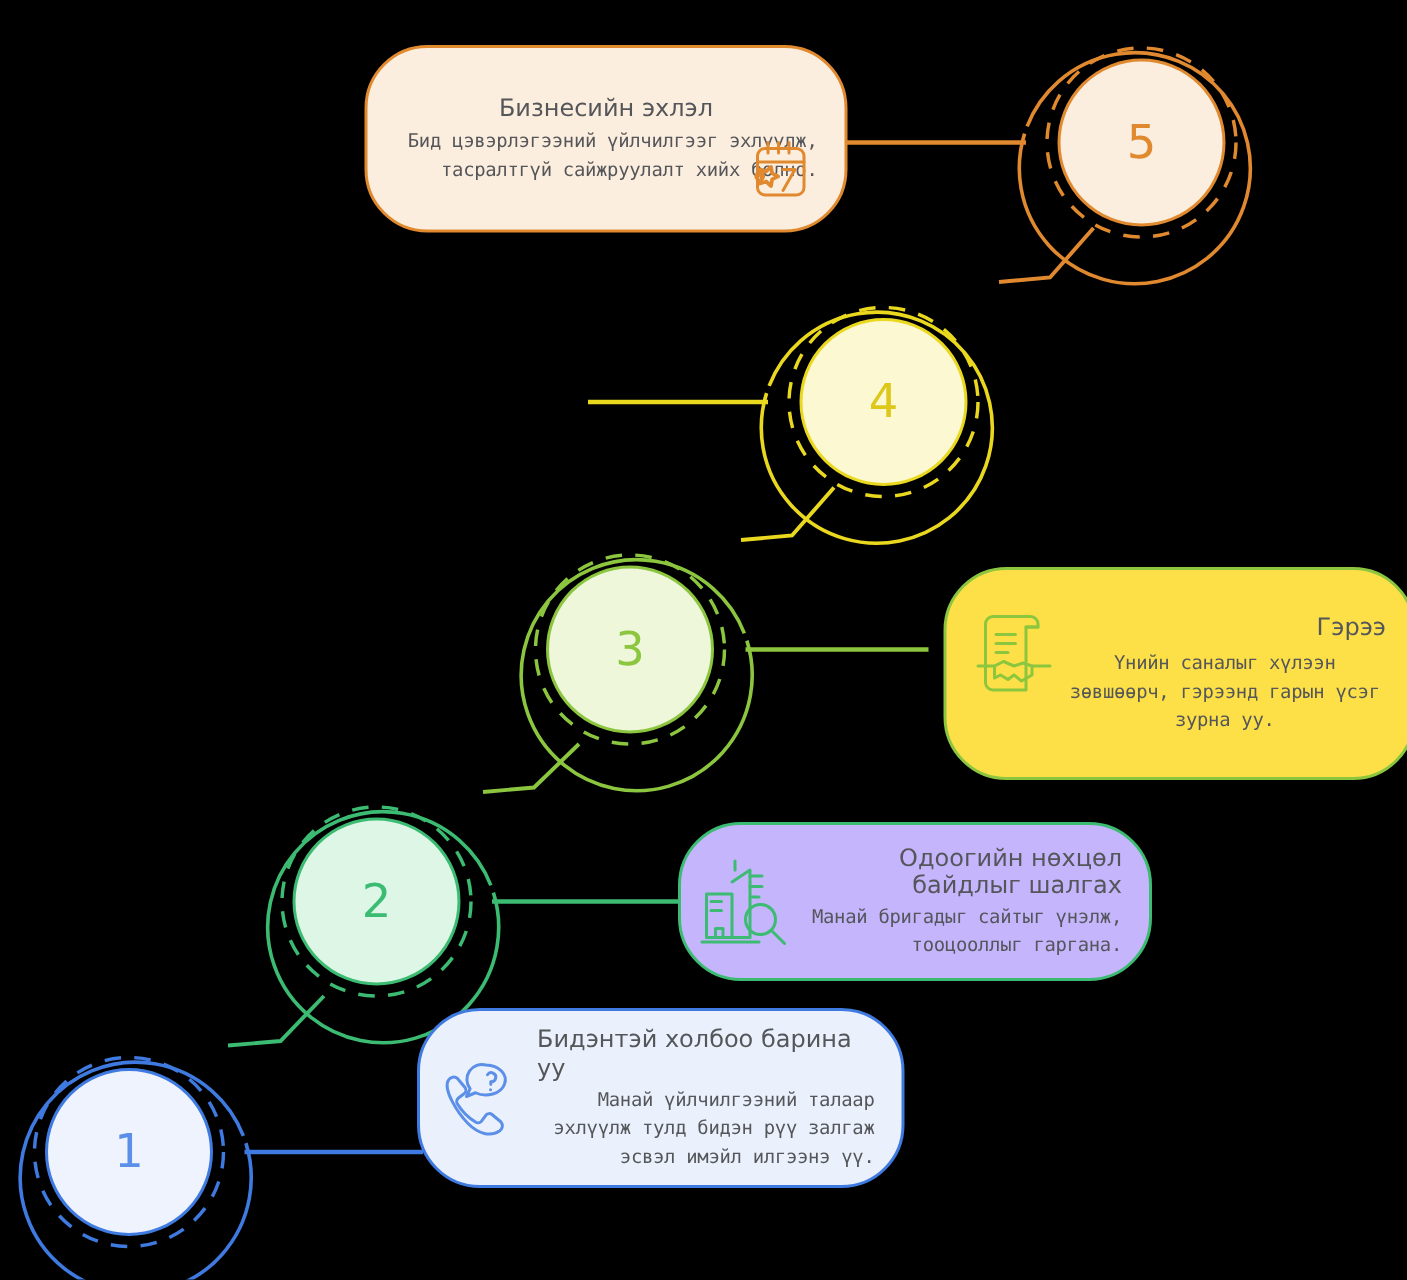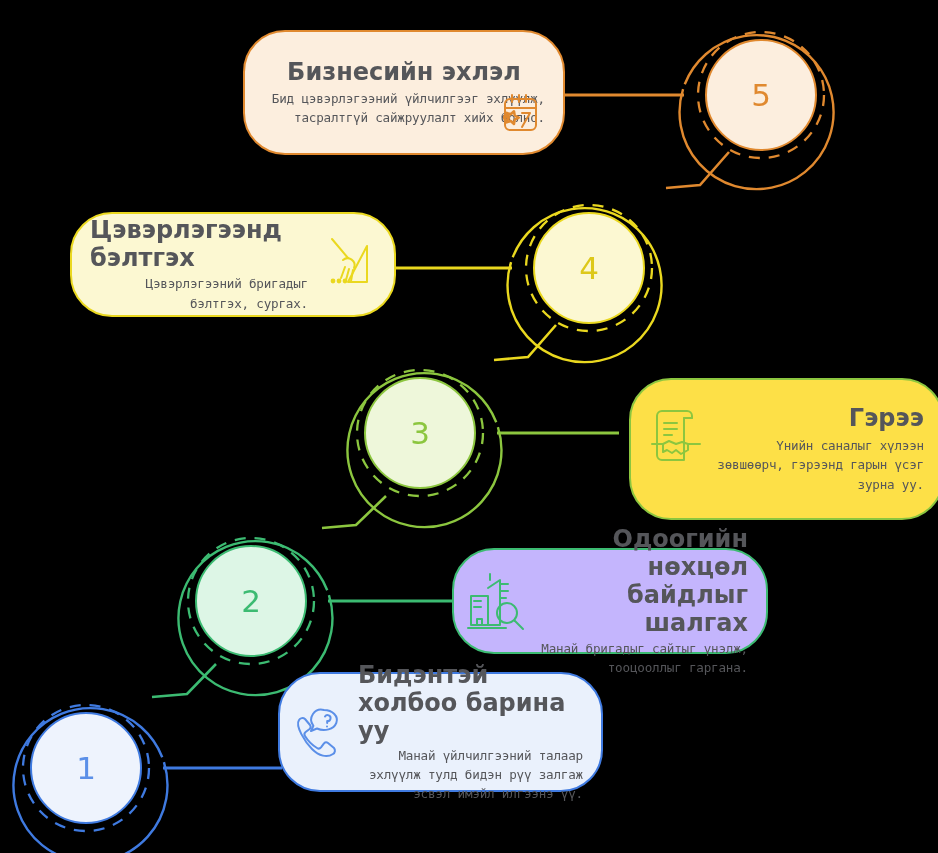--- a/index.html
+++ b/index.html
@@ -16,21 +16,21 @@
 
   
   .node { position: absolute; width: 112px; height: 112px; border-radius: 50%;
           display: flex; align-items: center; justify-content: center; }
   .node-num { font-size: 31px; font-weight: 400; line-height: 1; }
 
   
   .card { position: absolute; border-radius: 42px; border-width: 2.2px; border-style: solid;
           display: flex; align-items: center; }
   .card-inner { width: 100%; padding: 10px 18px; }
-  .card-title { font-size: 24px; font-weight: 700; color: #55565a; line-height: 1.17; }
+  .card-title { font-size: 16px; font-weight: 400; color: #55565a; line-height: 1.17; }
   .card-desc { font-size: 12.6px; color: #55565a; line-height: 1.52;
                font-family: "DejaVu Sans Mono", "Liberation Mono", monospace; letter-spacing: -0.2px; }
   .card-icon { flex: 0 0 auto; display: flex; align-items: center; justify-content: center; }
 
   
   #card5 { left: 243px; top: 30px; width: 322px; height: 125px;
            background: #fceede; border-color: #e0892f; }
   #card5 .card-title { text-align: center; margin-bottom: 3px; }
   #card5 .card-desc { text-align: right; }
   #card5 .card-icon { position: absolute; right: 22px; top: 58px; }
@@ -40,21 +40,21 @@
            background: #fcf8d2; border-color: #ead81f; }
   #card4 .card-title { text-align: left; margin-bottom: 2px; }
   #card4 .card-desc { text-align: right; padding-right: 68px; }
   #card4 .card-icon { position: absolute; right: 8px; top: 22px; }
 
   
   #card3 { left: 629px; top: 378px; width: 315px; height: 142px;
            background: #fde047; border-color: #8cc63f; }
   #card3 .card-inner { padding-left: 78px; }
   #card3 .card-title { text-align: right; margin-bottom: 4px; }
-  #card3 .card-desc { text-align: right; }
+  #card3 .card-desc { text-align: center; }
   #card3 .card-icon { position: absolute; left: 18px; top: 30px; }
 
   
   #card2 { left: 452px; top: 548px; width: 316px; height: 106px;
            background: #c4b5fd; border-color: #3cbb72; }
   #card2 .card-inner { padding-left: 76px; }
   #card2 .card-title { text-align: right; margin-bottom: 1px; }
   #card2 .card-desc { text-align: right; }
   #card2 .card-icon { position: absolute; left: 12px; top: 20px; }
 
@@ -144,37 +144,20 @@
         <rect x="16" y="9" width="31" height="31" rx="5"></rect>
         <path d="M16 18 H47"></path>
         <path d="M23 5 V12 M30 5 V12 M37 5 V12"></path>
         <path d="M33 23 H41 L33 37"></path>
         <path d="M14.5 20.5 l3.3 1.1 2.6-2.4 .6 3.5 3.2 1.6 -3.2 1.6 -.6 3.5 -2.6-2.4 -3.3 1.1 1.1-3.3 -2.2-2.8 3.4-.2 z" transform="translate(-3 1) scale(1.25) translate(2 -3)"></path>
         <circle cx="17.5" cy="27.5" r="2.6"></circle>
       </svg>
     </div>
   </div>
 
-  <div class="card" id="card4">
-    <div class="card-inner">
-      <div class="card-title">Цэвэрлэгээнд бэлтгэх</div>
-      <div class="card-desc">Цэвэрлэгээний бригадыг бэлтгэх, сургах.</div>
-    </div>
-    <div class="card-icon">
-      <svg class="svg-icon" width="60" height="62" viewBox="0 0 60 62" fill="none" stroke="#ead81f" stroke-width="2" stroke-linecap="round" stroke-linejoin="round">
-        <path d="M6 3 L22 22"></path>
-        <path d="M17 24 a7 7 0 0 1 11 8"></path>
-        <path d="M19 31 L15 42 M23 33 L20 44 M27 34 L25 45"></path>
-        <path d="M41 10 V46 H22 Z"></path>
-        <circle cx="7" cy="45" r="1.4" fill="#ead81f"></circle>
-        <circle cx="13" cy="45" r="1.4" fill="#ead81f"></circle>
-        <circle cx="19" cy="45" r="1.4" fill="#ead81f"></circle>
-      </svg>
-    </div>
-  </div>
 
   <div class="card" id="card3">
     <div class="card-inner">
       <div class="card-title">Гэрээ</div>
       <div class="card-desc">Үнийн саналыг хүлээн зөвшөөрч, гэрээнд гарын үсэг зурна уу.</div>
     </div>
     <div class="card-icon">
       <svg class="svg-icon" width="54" height="56" viewBox="0 0 54 56" fill="none" stroke="#8cc63f" stroke-width="2" stroke-linecap="round" stroke-linejoin="round">
         <path d="M8 6 a5 5 0 0 1 5-5 H38 a5 5 0 0 1 5 5 v2 H35 V50 H13 a5 5 0 0 1-5-5 Z"></path>
         <path d="M35 8 H43"></path>

